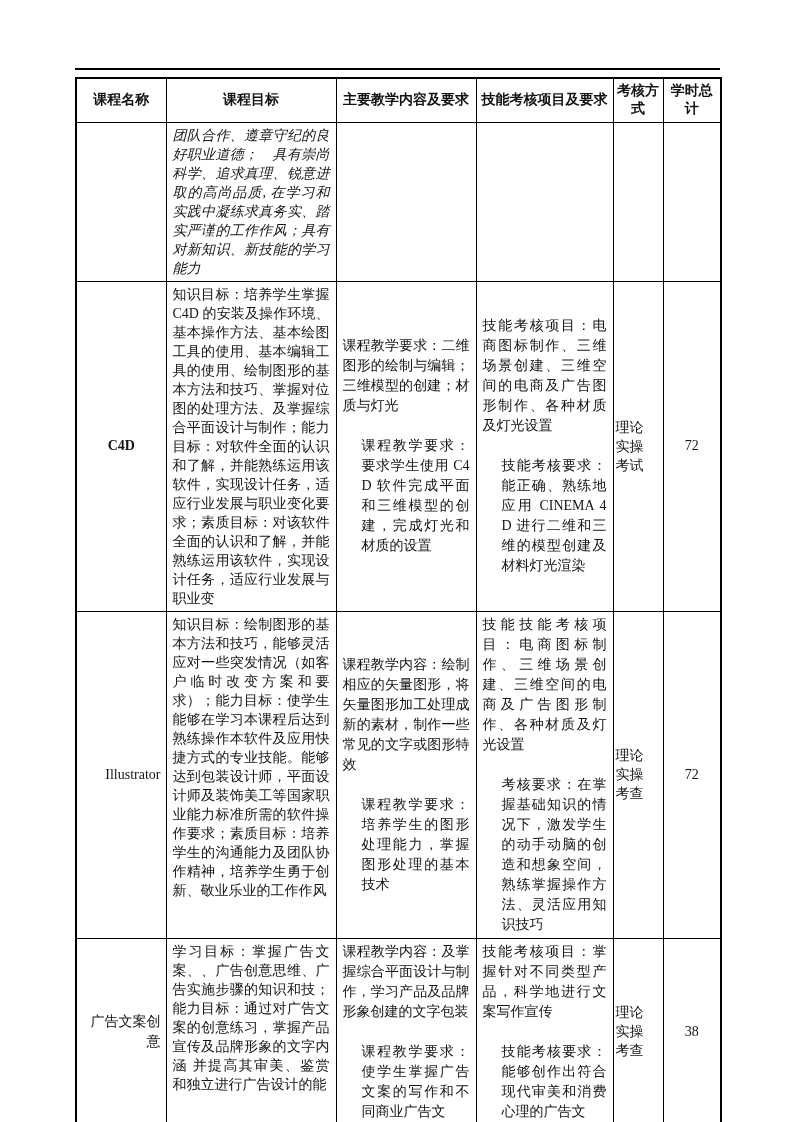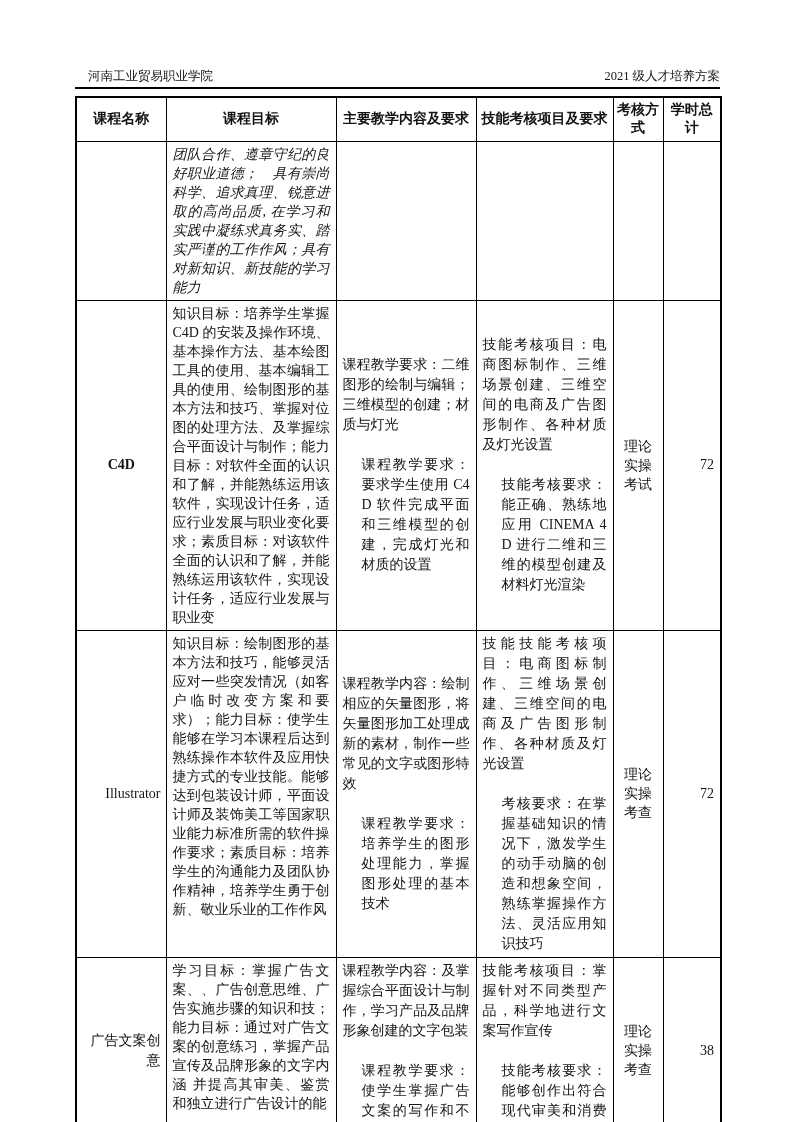--- a/index.html
+++ b/index.html
@@ -41,36 +41,32 @@
   td.cell-obj{
     vertical-align:top;text-align:justify;text-justify:inter-ideograph;
     line-height:19px;word-break:break-all;
   }
   td.cell-text{
     text-align:justify;text-justify:inter-ideograph;line-height:20px;
     word-break:break-all;
   }
   td.cell-text p,td.cell-obj p{margin:0;}
   td.cell-text p + p{margin-top:20px;margin-left:19px;}
-  td.cell-method{text-align:center;line-height:19px;padding:14px 2px;}
-  td.cell-hours{text-align:right;}
+  td.cell-method{text-align:left;line-height:19px;padding:14px 2px;}
+  td.cell-hours{text-align:center;}
   tr.r0{height:150px;font-style:italic;}
   tr.r1{height:300px;}
   tr.r2{height:272px;}
   tr.r3{height:176px;}
 </style>
 </head>
 <body>
 
 <div class="page">
 
-  <div class="page-header">
-    <span>河南工业贸易职业学院</span>
-    <span>2021 级人才培养方案</span>
-  </div>
   <div class="header-rule"></div>
 
   <table class="course-table">
     <colgroup>
       <col class="c-name">
         <col class="c-obj">
         <col class="c-content">
       <col class="c-assess">
         <col class="c-method">
         <col class="c-hours">

